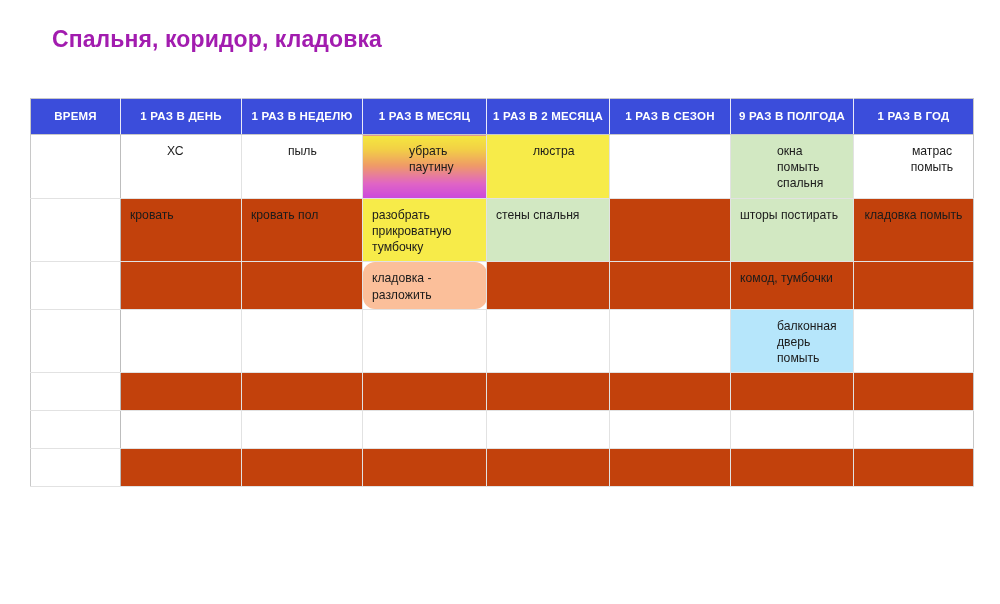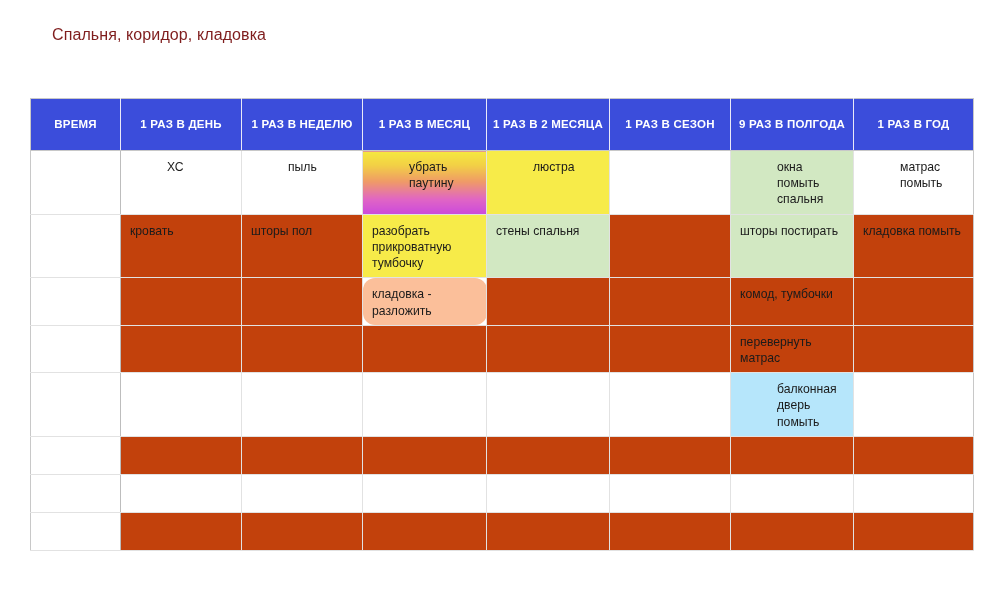--- a/index.html
+++ b/index.html
@@ -14,23 +14,23 @@
     width: 1000px; height: 604px;
     background: #ffffff;
     overflow: hidden;
   }
 
   
   #page-title {
     position: absolute;
     left: 52px;
     top: 26px;
-    font-size: 16px;
-    font-weight: normal;
-    color: #7f1d1d;
+    font-size: 23px;
+    font-weight: bold;
+    color: #a21caf;
     letter-spacing: 0.1px;
     white-space: nowrap;
   }
 
   
   #schedule-table-wrap {
     position: absolute;
     left: 30px;
     top: 98px;
     width: 943px;
@@ -51,21 +51,21 @@
   table.schedule col.c7 { width: 120px; }
 
   table.schedule thead th {
     background: #3b4ddb;
     color: #ffffff;
     font-size: 11.5px;
     font-weight: bold;
     text-align: center;
     vertical-align: middle;
     letter-spacing: 0.2px;
-    height: 52px;
+    height: 36px;
     padding: 2px 4px;
     border-right: 1px solid #e9eaf8;
     border-bottom: 1px solid #c8c8c8;
     line-height: 1.22;
   }
   table.schedule thead th:last-child { border-right: none; }
 
   table.schedule tbody td {
     font-size: 12.2px;
     color: #1b1b1b;
@@ -74,21 +74,21 @@
     border-right: 1px solid #e2e2e2;
     border-bottom: 1px solid #e2e2e2;
     line-height: 1.33;
     word-wrap: break-word;
     overflow: hidden;
   }
   table.schedule tbody td.col-time {
     border-right: 1px solid #bdbdbd;
     background: #ffffff !important;
   }
-  table.schedule tbody td:last-child { border-right: none; }
+  table.schedule tbody td:last-child { border-right: none; text-align: center; }
 
   
   tbody tr.stripe-white td { background: #ffffff; padding-left: 46px; }
   tbody tr.stripe-gray  td { background: #c2410c; }
 
   
   td.fill-yellow   { background: #f7eb49 !important; }
   td.fill-green    { background: #d2e8c2 !important; margin-left: 36px; }
   td.fill-violet   { background: #e39ef0 !important; }
   td.fill-peach    { background: #fbbf9a !important; border-radius: 12px; }
@@ -152,45 +152,35 @@
             <td>пыль</td>
             <td class="fill-gradient">убрать паутину</td>
             <td class="fill-yellow">люстра</td>
             <td></td>
             <td class="fill-green">окна помыть спальня</td>
             <td>матрас помыть</td>
           </tr>
           <tr class="stripe-gray h-r2">
             <td class="col-time"></td>
             <td>кровать</td>
-            <td>шторы пол</td>
+            <td>кровать пол</td>
             <td class="fill-yellow">разобрать прикроватную тумбочку</td>
             <td class="fill-green">стены спальня</td>
             <td></td>
             <td class="fill-green">шторы постирать</td>
             <td>кладовка помыть</td>
           </tr>
           <tr class="stripe-gray h-r4">
             <td class="col-time"></td>
             <td></td>
             <td></td>
             <td class="fill-peach">кладовка - разложить</td>
             <td></td>
             <td></td>
             <td>комод, тумбочки</td>
-            <td></td>
-          </tr>
-          <tr class="stripe-gray h-r6">
-            <td class="col-time"></td>
-            <td></td>
-            <td></td>
-            <td></td>
-            <td></td>
-            <td></td>
-            <td>перевернуть матрас</td>
             <td></td>
           </tr>
           <tr class="stripe-white h-r7">
             <td class="col-time"></td>
             <td></td>
             <td></td>
             <td></td>
             <td></td>
             <td></td>
             <td class="fill-skyblue">балконная дверь помыть</td>

